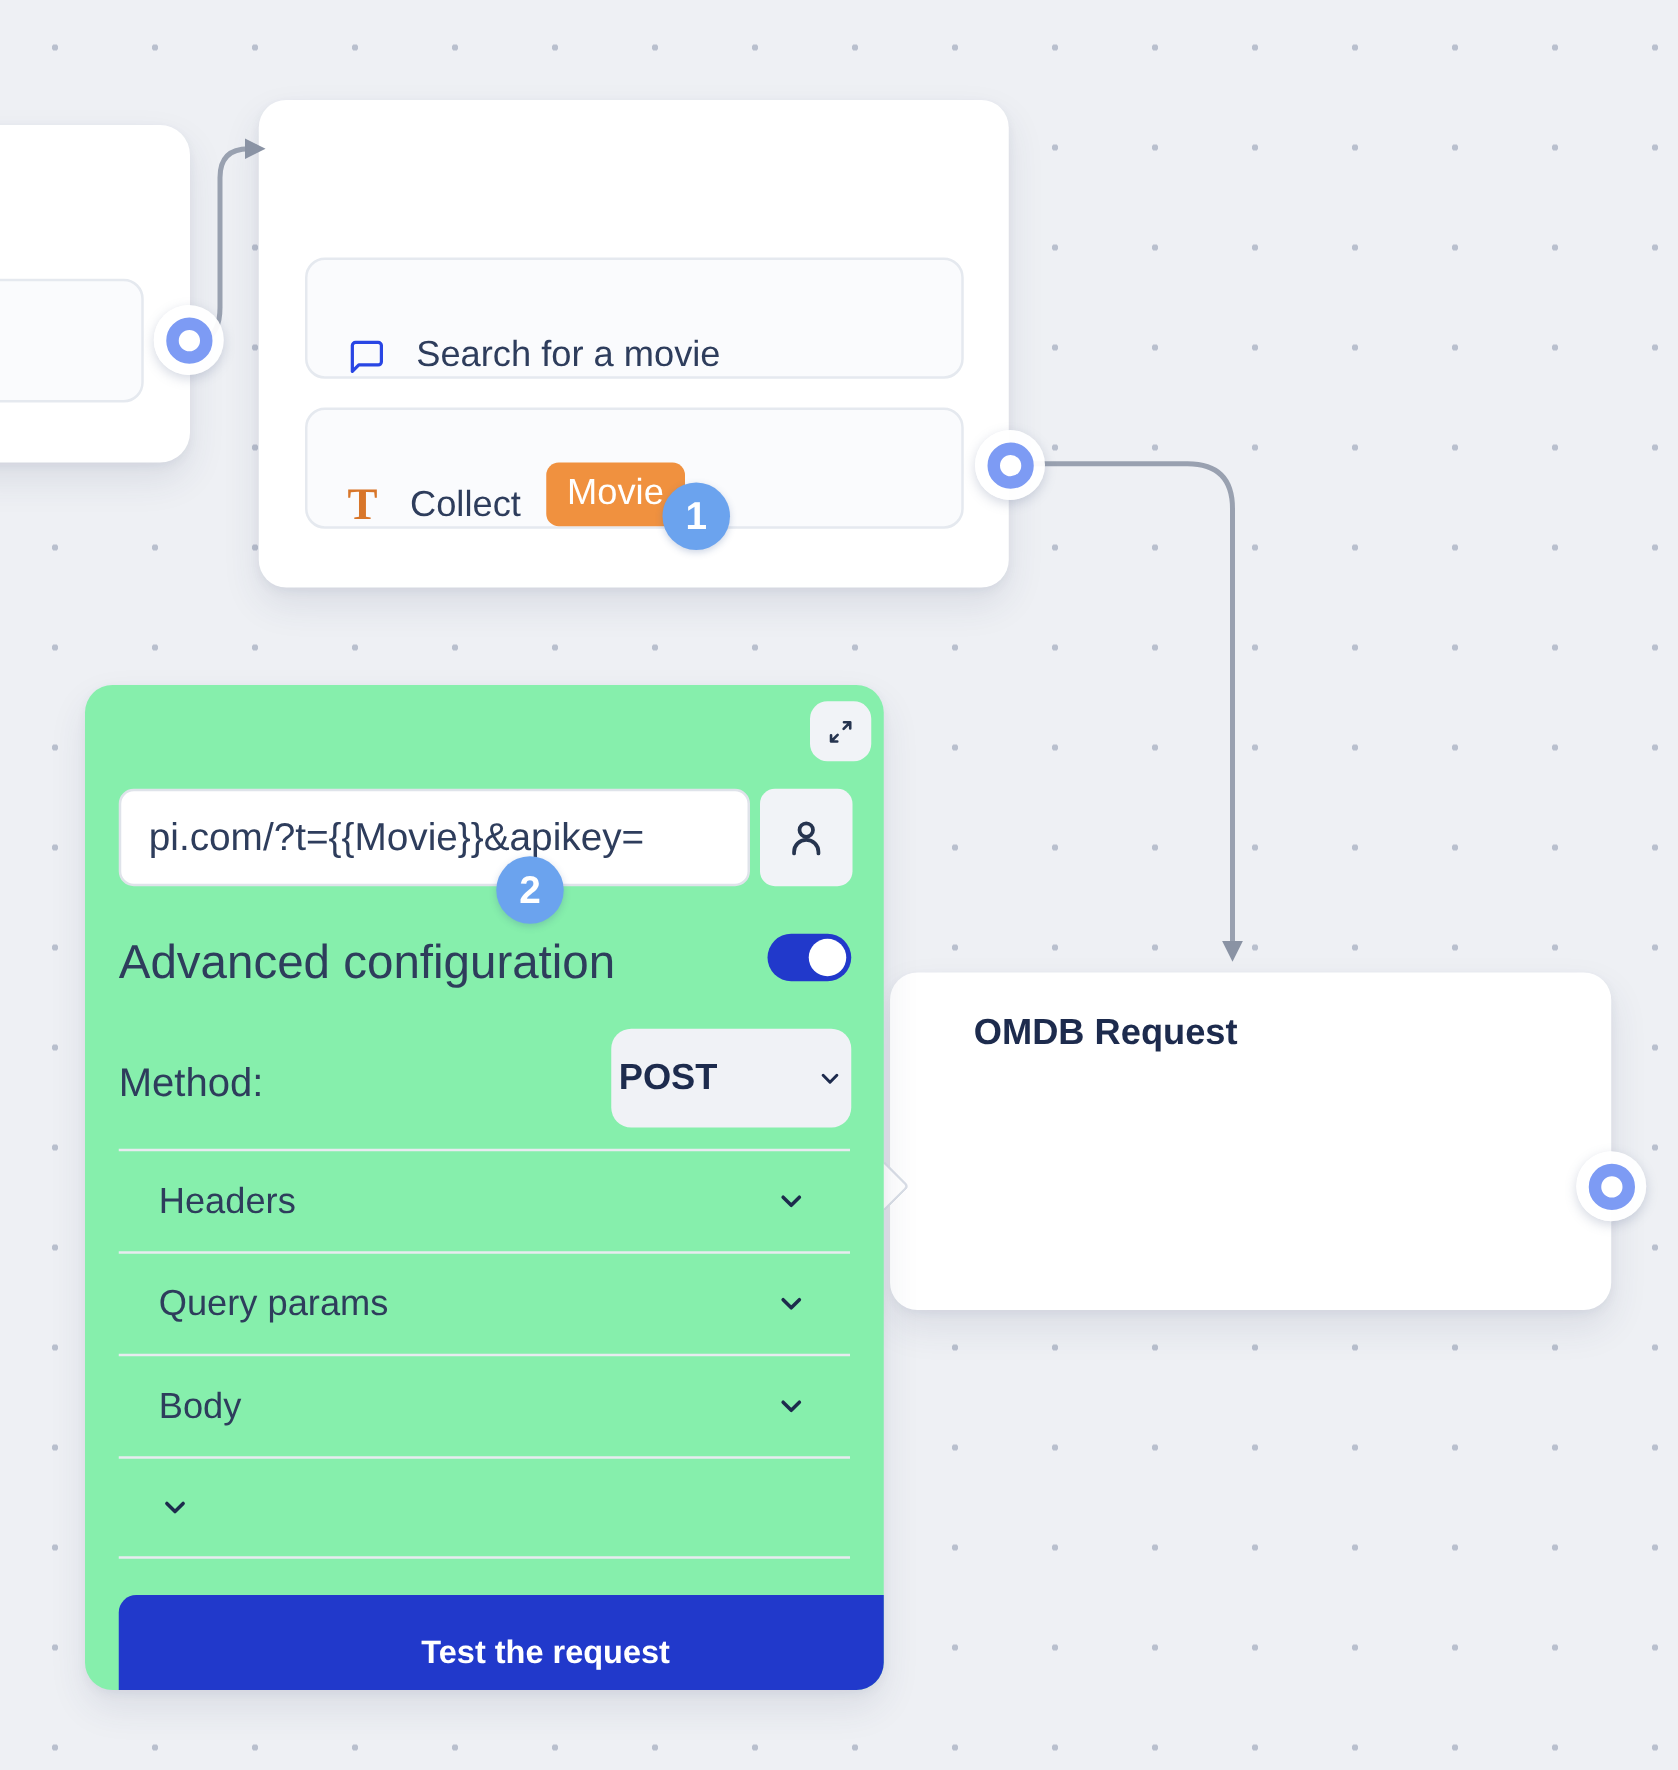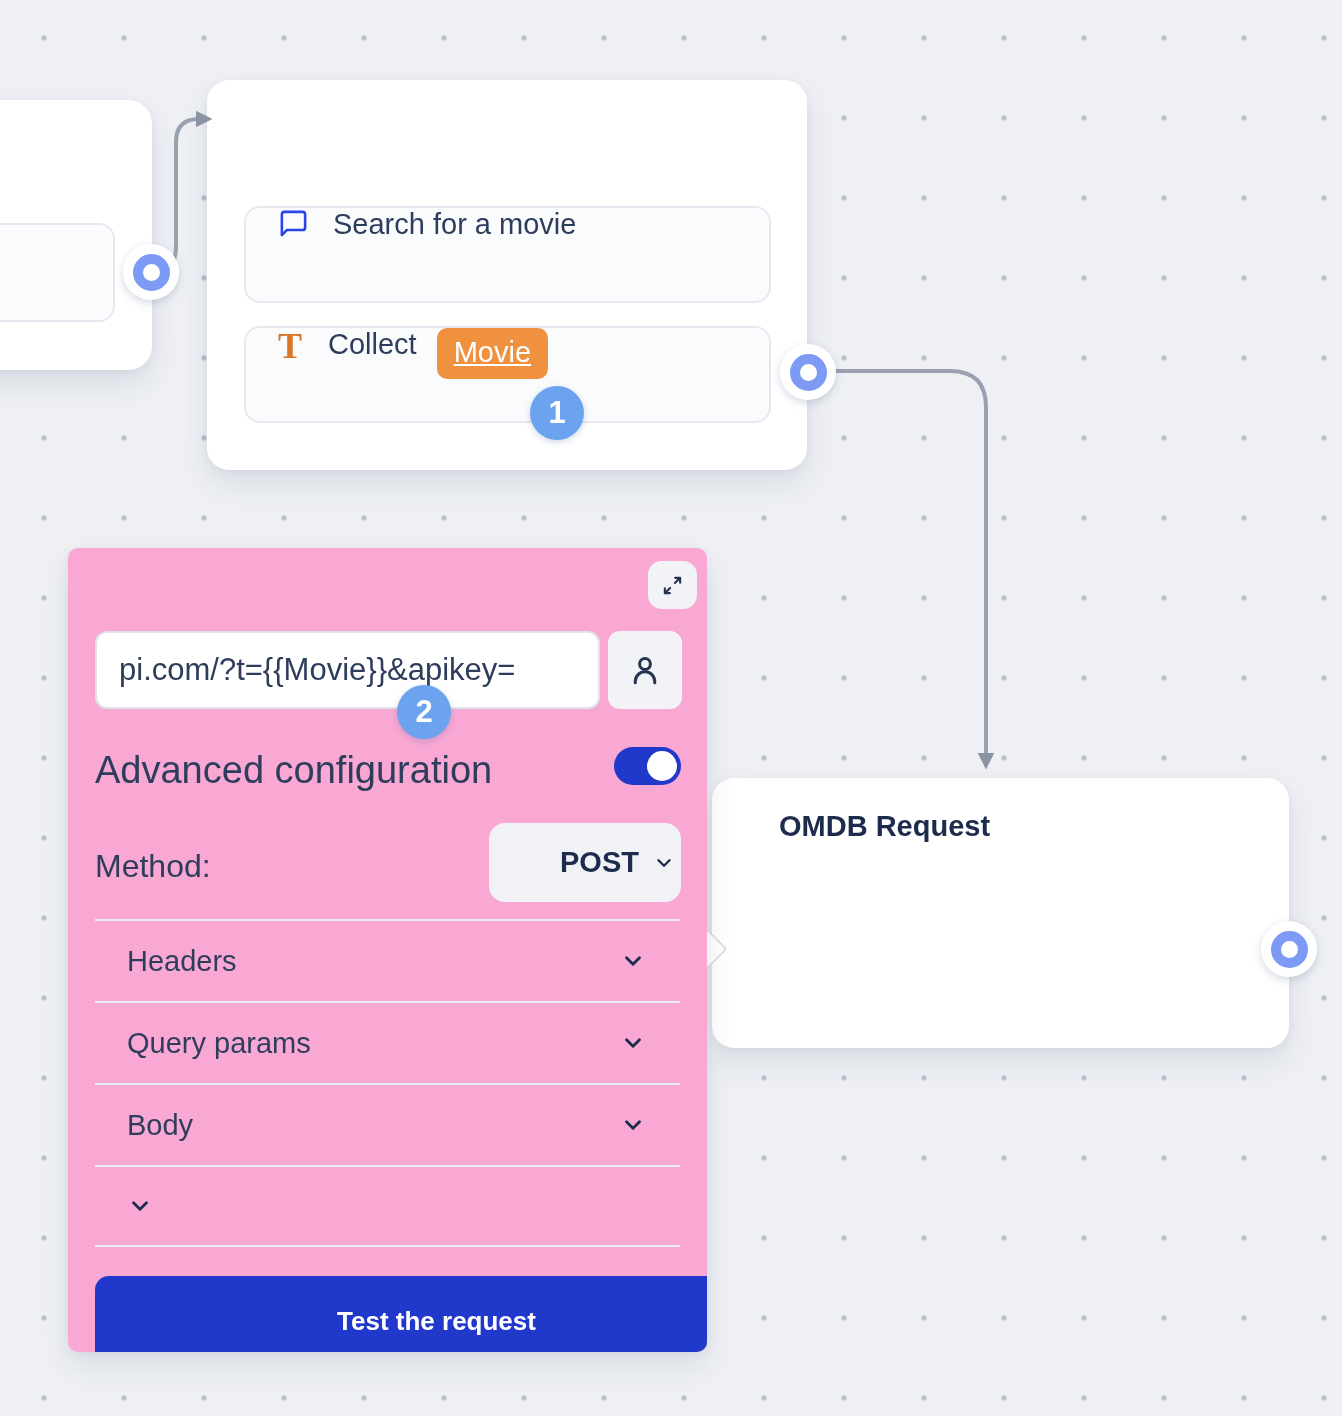--- a/index.html
+++ b/index.html
@@ -10,21 +10,21 @@
     background-image:radial-gradient(circle,#b9c0ce 2.4px,rgba(185,192,206,0) 2.8px);
     background-size:80px 80px;background-position:4px -2px;
   }
   .card{
     position:absolute;background:#ffffff;border-radius:22px;z-index:1;
     box-shadow:0 14px 30px rgba(45,62,102,.10),0 3px 8px rgba(45,62,102,.06);
   }
   .connectors{position:absolute;left:0;top:0;z-index:2;pointer-events:none;}
   .node-row{
     position:absolute;background:#fafbfd;border:2px solid #e5e9ef;border-radius:16px;
-    display:flex;align-items:flex-start;padding:0 12px 0 32px;gap:24px;box-sizing:border-box;
+    display:flex;align-items:flex-end;padding:0 12px 0 32px;gap:24px;box-sizing:border-box;
     font-size:29px;color:#2e3d5c;
   }
   .node-title{position:absolute;font-size:29px;font-weight:700;color:#1d2b4d;}
   .port-halo{
     position:absolute;width:56px;height:56px;border-radius:50%;z-index:3;
     background:rgba(255,255,255,.95);box-shadow:0 3px 9px rgba(100,115,150,.28);
     display:flex;align-items:center;justify-content:center;
   }
   .port-ring{width:37px;height:37px;box-sizing:border-box;border:10px solid #7d9bf4;border-radius:50%;background:#fff;}
   .step-badge{
@@ -34,24 +34,24 @@
   }
   
   .left-card{left:-48px;top:100px;width:200px;height:270px;border-radius:24px;}
   .left-card .node-row{left:-12px;top:123px;width:175px;height:99px;}
   
   .movie-card{left:207px;top:80px;width:600px;height:390px;}
   .movie-card .node-title{left:50px;top:128px;}
   .row-search{left:37px;top:126px;width:527px;height:97px;}
   .row-collect{left:37px;top:246px;width:527px;height:97px;gap:26px;}
   .t-icon{font-family:"Liberation Serif","DejaVu Serif",serif;font-size:36px;font-weight:700;color:#d8762a;line-height:1;}
-  .var-tag{background:#f0913f;color:#fff;border-radius:10px;padding:6px 17px 9px;font-size:29px;line-height:1.25;margin-left:-6px;text-decoration:underline;}
+  .var-tag{background:#f0913f;color:#fff;border-radius:10px;padding:6px 17px 9px;font-size:29px;line-height:1.25;margin-left:-6px;}
   
   .panel{
-    position:absolute;left:68px;top:548px;width:639px;height:804px;background:#f9a8d4;border-radius:10px;
+    position:absolute;left:68px;top:548px;width:639px;height:804px;background:#86efac;border-radius:22px;
     z-index:4;overflow:hidden;box-shadow:0 14px 30px rgba(45,62,102,.10),0 3px 8px rgba(45,62,102,.06);
   }
   .icon-btn{
     position:absolute;background:#f1f3f7;border:none;border-radius:14px;cursor:pointer;
     display:flex;align-items:center;justify-content:center;padding:0;
   }
   .expand-btn{left:580px;top:13px;width:49px;height:48px;}
   .url-input{
     position:absolute;left:27px;top:83px;width:505px;height:78px;box-sizing:border-box;
     border:2px solid #dfe3ea;border-radius:12px;padding:0 20px 0 22px;
@@ -60,21 +60,21 @@
   .person-btn{left:540px;top:83px;width:74px;height:78px;border-radius:12px;}
   .adv-label{position:absolute;left:27px;top:749px;font-size:38px;color:#2e3d5c;}
   .panel .adv-label{top:201px;}
   .toggle{
     position:absolute;left:546px;top:199px;width:67px;height:38px;border-radius:19px;background:#2139cb;cursor:pointer;
   }
   .toggle .knob{position:absolute;right:4px;top:4px;width:30px;height:30px;border-radius:50%;background:#fff;}
   .method-label{position:absolute;left:27px;top:300px;font-size:32px;color:#2e3d5c;}
   .method-btn{
     position:absolute;left:421px;top:275px;width:192px;height:79px;background:#f0f2f6;border:none;border-radius:16px;
-    display:flex;align-items:center;justify-content:flex-end;gap:14px;cursor:pointer;
+    display:flex;align-items:center;justify-content:space-between;gap:14px;cursor:pointer;
     font-family:inherit;font-size:29px;font-weight:700;color:#1d2b4d;
   }
   .sections{position:absolute;left:27px;top:371px;width:585px;}
   .section-row{
     height:82px;border-top:2px solid #e8ebf0;display:flex;align-items:center;justify-content:space-between;
     padding:0 34px 0 32px;box-sizing:border-box;font-size:29px;color:#2e3d5c;cursor:pointer;
   }
   .section-row:last-child{border-bottom:2px solid #e8ebf0;}
   .test-btn{
     position:absolute;left:27px;top:728px;width:683px;height:90px;background:#2139cb;border:none;border-radius:14px;

